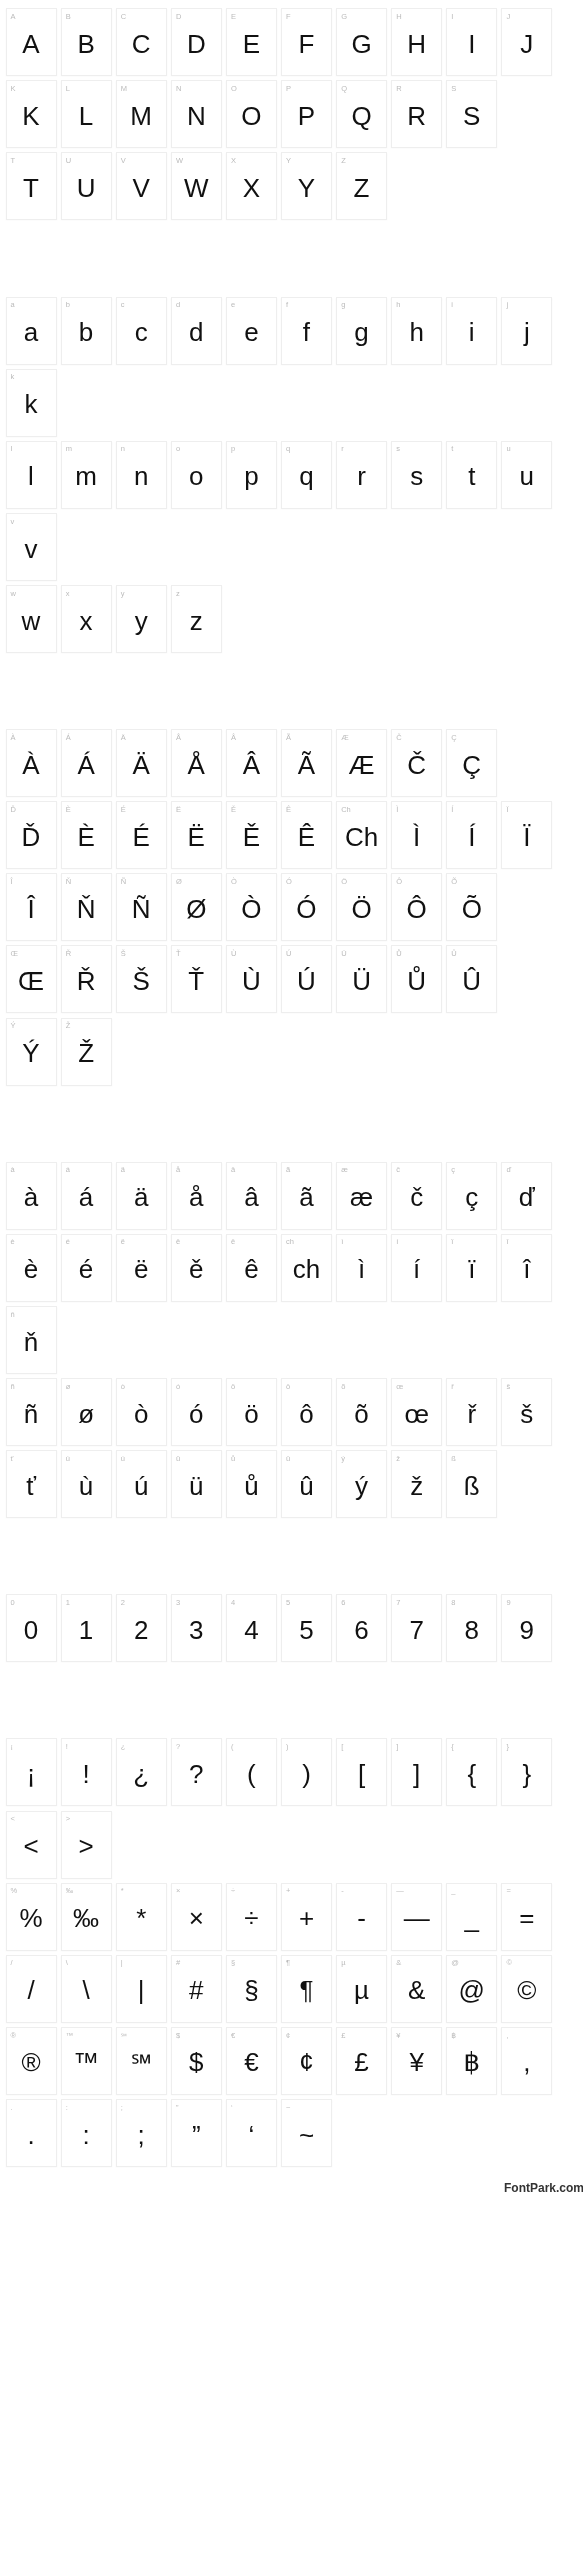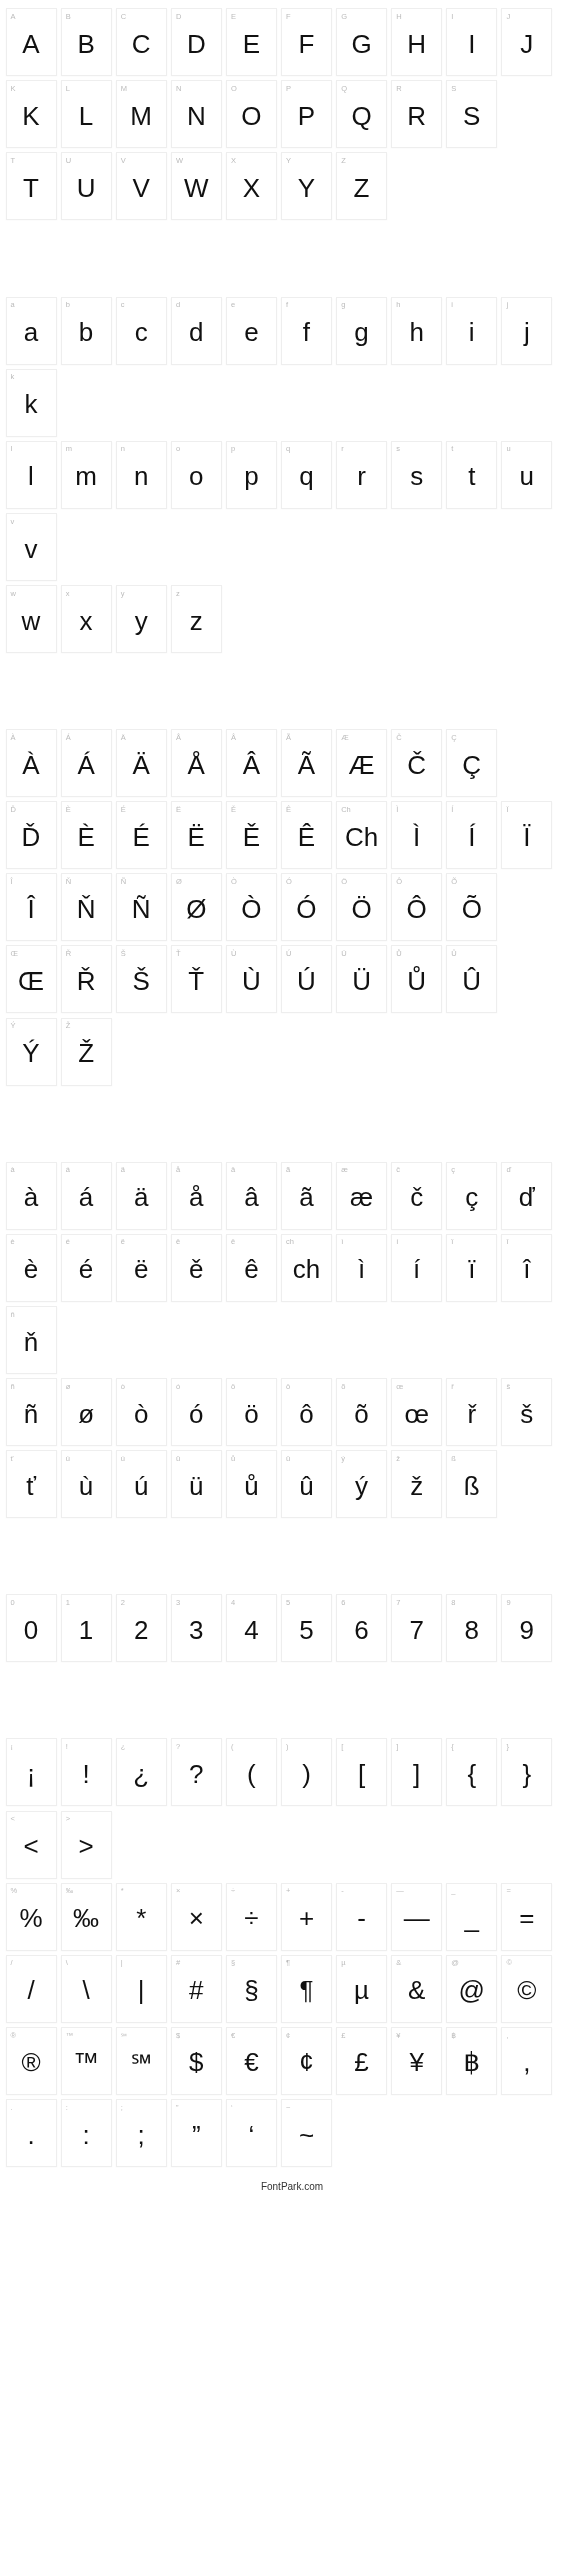--- a/index.html
+++ b/index.html
@@ -3,21 +3,21 @@
 <meta charset="utf-8">
 <style>
 *{margin:0;padding:0;box-sizing:border-box}
 body{background:#fff;font-family:Arial,Helvetica,sans-serif;width:584px}
 .grid{padding:8.2px 5.5px 0 5.5px}
 .row{display:flex;flex-wrap:wrap;gap:4.1px;margin-bottom:4.1px}
 .cell{width:51px;height:68px;position:relative;border:0.7px solid #eee;box-shadow:0 0.7px 1.4px rgba(0,0,0,.05);background:#fff}
 .cell.blank{border:none;box-shadow:none;background:transparent}
 .small{position:absolute;top:2.7px;left:4.1px;font-size:7.5px;color:#bbb;font-weight:400}
 .big{position:absolute;left:0;right:0;top:48%;transform:translateY(-40%);text-align:center;font-size:26px;color:#111;font-family:Arial,Helvetica,sans-serif}
-.footer{text-align:center;font-size:10px;color:#333;padding:9.6px 0 6.8px;font-weight:400}
+.footer{text-align:right;font-size:12px;color:#333;padding:9.6px 0 6.8px;font-weight:700}
 </style>
 </head>
 <body>
 
 <div class="grid" id="grid">
     <div class="row">
       <div class="cell">
         <div class="small">A</div>
         <div class="big">A</div>
       </div>

